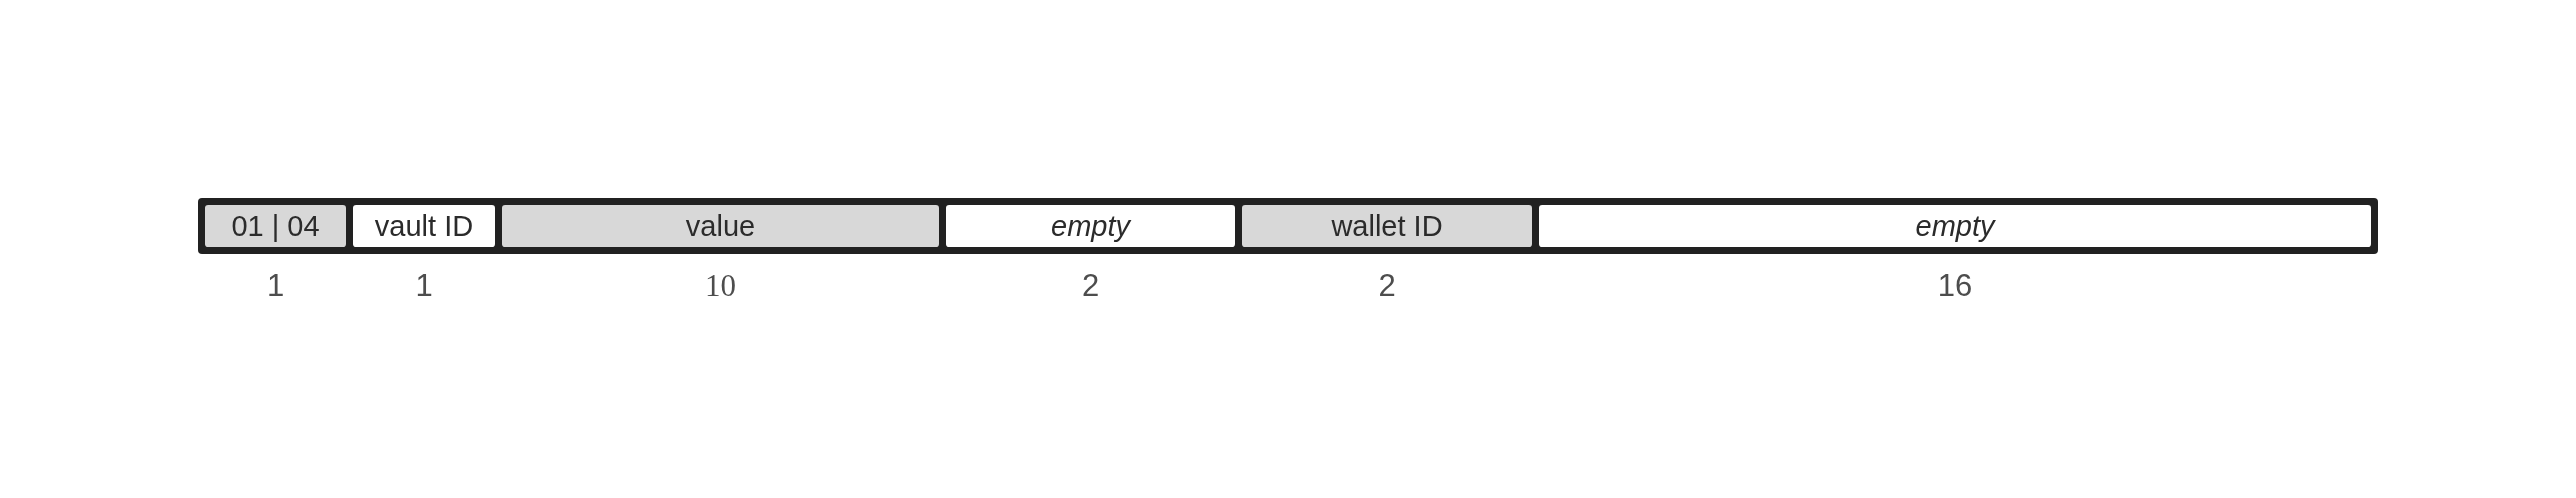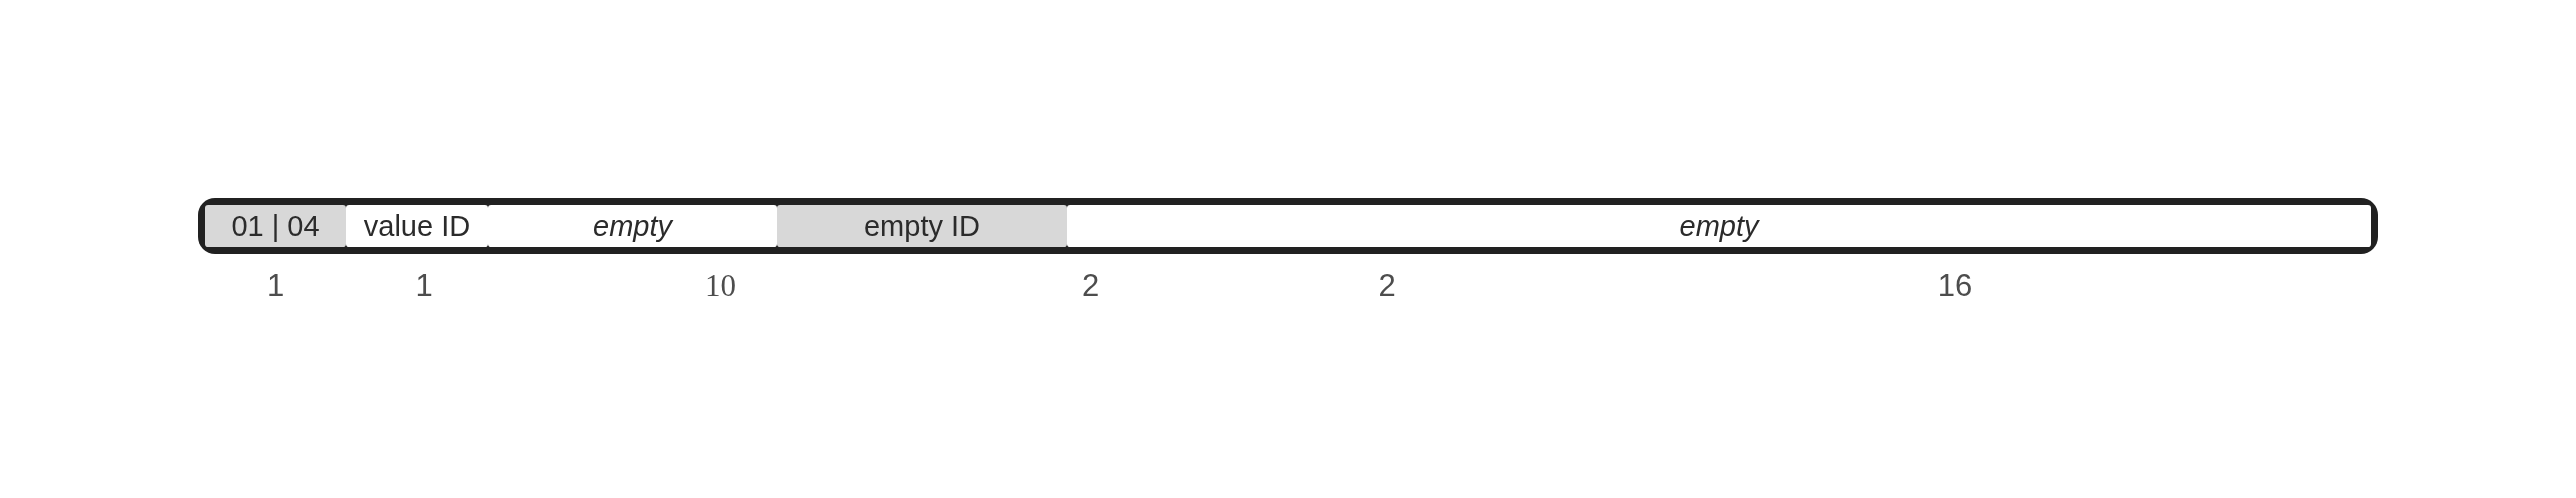--- a/index.html
+++ b/index.html
@@ -15,22 +15,23 @@
     font-family: "Liberation Sans", sans-serif;
   }
   .bar {
     position: absolute;
     left: 198px;
     top: 198px;
     width: 2180px;
     height: 56px;
     box-sizing: border-box;
     background: var(--frame, #212121);
-    border-radius: 17px;
+    border-radius: 4px;
     display: flex;
+    gap: 7px;
     padding: 7px;
   }
   .seg {
     border-radius: 3.1px;
     display: flex;
     align-items: center;
     justify-content: center;
     min-width: 0;
   }
   .seg.gray  { background: var(--grayfill, #d8d8d8); }
@@ -62,27 +63,30 @@
 </style>
 </head>
 <body style="--bg: #ffffff; --frame: #212121; --grayfill: #d8d8d8; --whitefill: #ffffff; --labeltext: #2b2b2b; --counttext: #4d4d4d;">
 
 <div>
   <div class="bar">
       <div class="seg gray" style="flex: 0 0 141px;">
         <span class="seg-label">01 | 04</span>
       </div>
       <div class="seg white" style="flex: 0 0 142px;">
-        <span class="seg-label">value ID</span>
+        <span class="seg-label">vault ID</span>
+      </div>
+      <div class="seg gray" style="flex: 0 0 437px;">
+        <span class="seg-label">value</span>
       </div>
       <div class="seg white italic" style="flex: 0 0 289px;">
         <span class="seg-label">empty</span>
       </div>
       <div class="seg gray" style="flex: 0 0 290px;">
-        <span class="seg-label">empty ID</span>
+        <span class="seg-label">wallet ID</span>
       </div>
       <div class="seg white italic" style="flex: 1 1 834px;">
         <span class="seg-label">empty</span>
       </div>
     </div>
   <div class="counts">
       <div class="count" style="flex: 0 0 141px;">1</div>
       <div class="count" style="flex: 0 0 142px;">1</div>
       <div class="count" style="flex: 0 0 437px; font-family: Liberation Serif, serif;">10</div>
       <div class="count" style="flex: 0 0 289px;">2</div>

